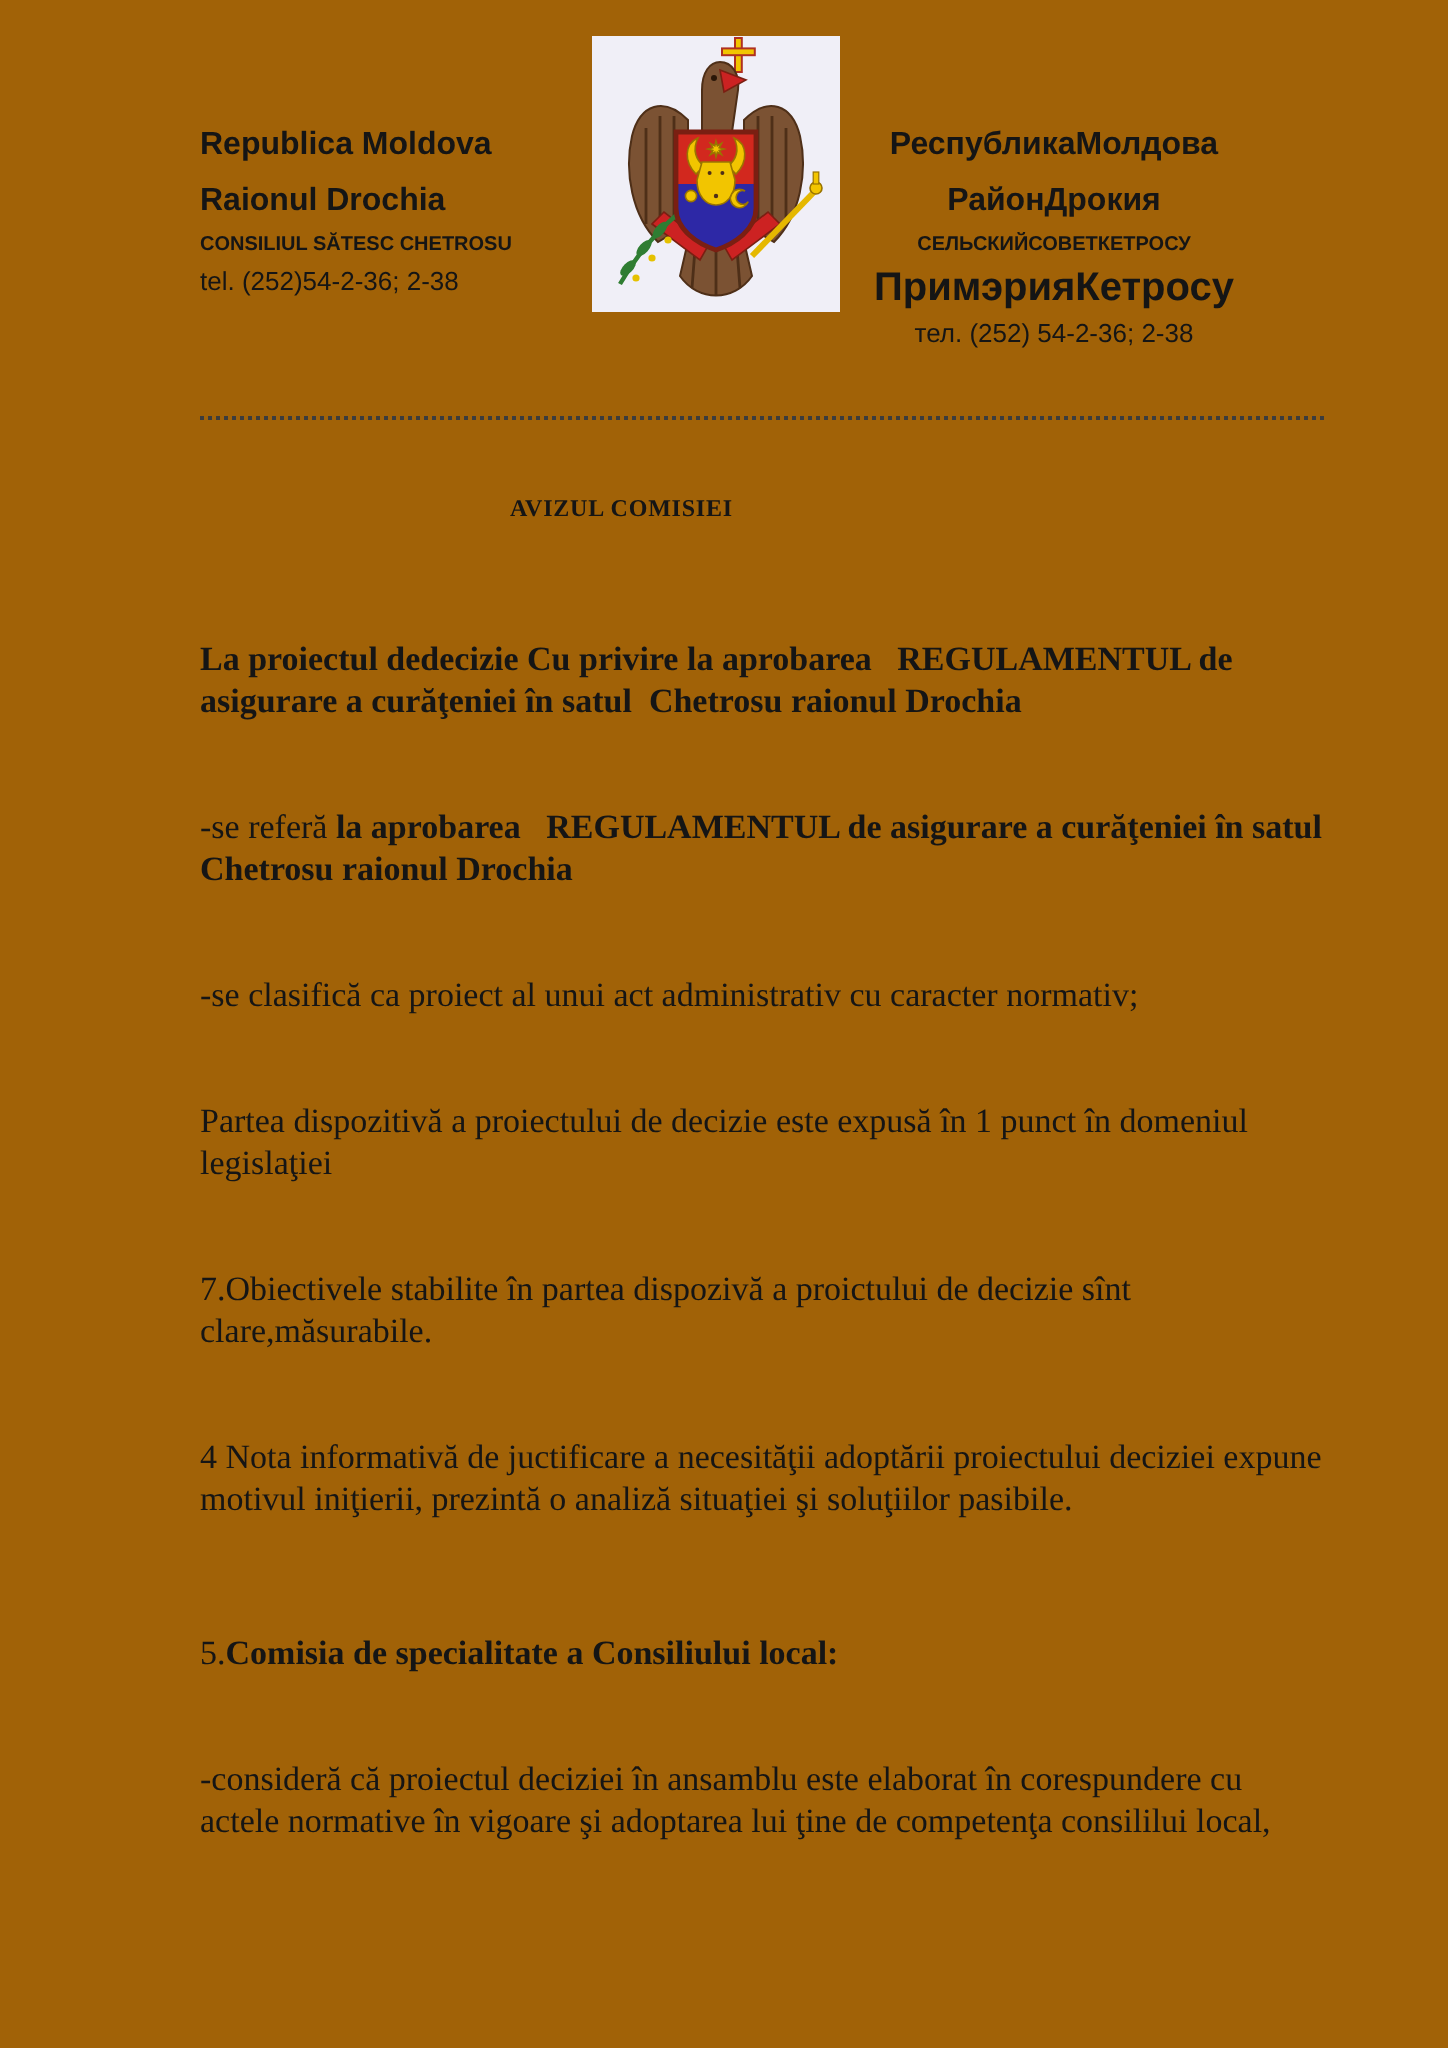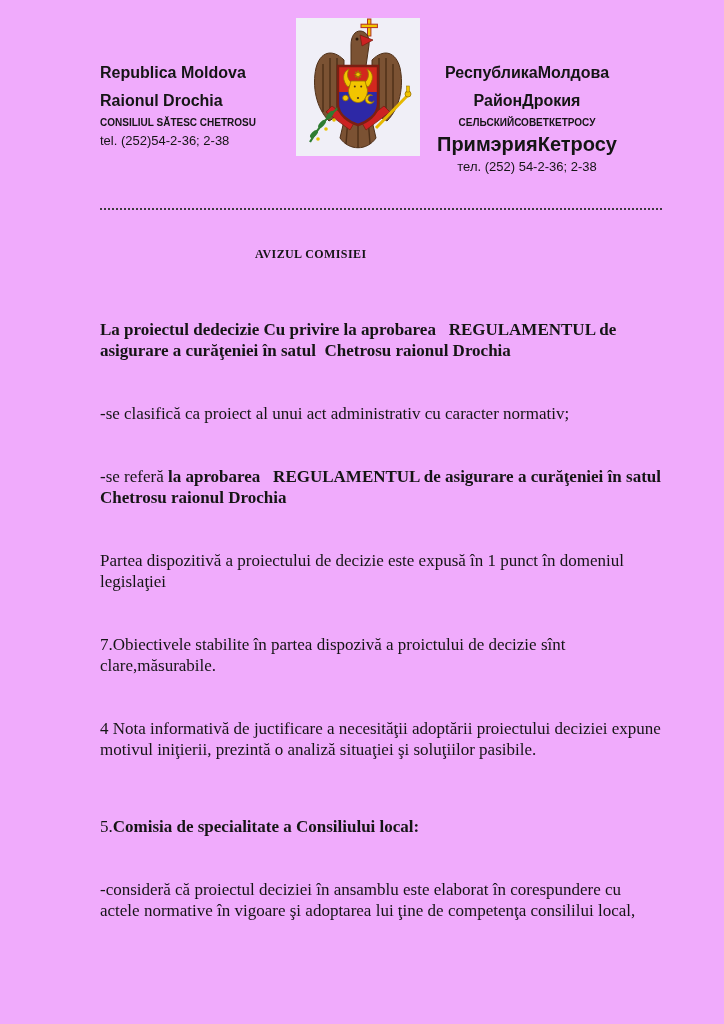--- a/index.html
+++ b/index.html
@@ -4,21 +4,21 @@
 <style>
   * { box-sizing: border-box; }
   html, body { margin: 0; padding: 0; }
   body {
     width: 724px; height: 1024px;
     background: #ffffff;
     font-family: "Liberation Serif", serif;
     color: #151515;
     overflow: hidden;
   }
-  .page { position: relative; width: 724px; height: 1024px; background: #f0abfc; }
+  .page { position: relative; width: 724px; height: 1024px; background: #a16207; }
 
   
   .letterhead { display: flex; align-items: flex-start; padding: 18px 62px 0 100px; }
   .hdr-col { font-family: "Liberation Sans", sans-serif; font-weight: 700; }
   .hdr-left  { width: 196px; padding-top: 46px; text-align: left; }
   .hdr-right { flex: 1; padding-top: 46px; padding-right: 28px; text-align: center; }
   .hdr-l1 { font-size: 16px;   margin-bottom: 10px; }
   .hdr-l2 { font-size: 16px;   margin-bottom: 7px; }
   .hdr-l3 { font-size: 10px; margin-bottom: 5px; }
   .hdr-l4 { font-size: 20px;   margin-bottom: 3px; }
@@ -141,22 +141,22 @@
       <div class="hdr-l5">тел. (252) 54-2-36; 2-38</div>
     </div>
   </div>
 
   <div class="dotted-sep"></div>
 
   <div class="doc-title">AVIZUL COMISIEI</div>
 
   <div class="body-text">
     <p><span style="font-weight: 700;">La proiectul dedecizie Cu privire la aprobarea   REGULAMENTUL de asigurare a curăţeniei în satul  Chetrosu raionul Drochia</span></p>
+    <p><span>-se referă </span><span style="font-weight: 700;">la aprobarea   REGULAMENTUL de asigurare a curăţeniei în satul Chetrosu raionul Drochia</span></p>
     <p><span>-se clasifică ca proiect al unui act administrativ cu caracter normativ;</span></p>
-    <p><span>-se referă </span><span style="font-weight: 700;">la aprobarea   REGULAMENTUL de asigurare a curăţeniei în satul Chetrosu raionul Drochia</span></p>
     <p><span>Partea dispozitivă a proiectului de decizie este expusă în 1 punct în domeniul legislaţiei</span></p>
     <p><span>7.Obiectivele stabilite în partea dispozivă a proictului de decizie sînt clare,măsurabile.</span></p>
     <p><span>4 Nota informativă de juctificare a necesităţii adoptării proiectului deciziei expune motivul iniţierii, prezintă o analiză situaţiei şi soluţiilor pasibile.</span></p>
     <p class="sec-gap"><span>5.</span><span style="font-weight: 700;">Comisia de specialitate a Consiliului local:</span></p>
     <p><span>-consideră că proiectul deciziei în ansamblu este elaborat în corespundere cu actele normative în vigoare şi adoptarea lui ţine de competenţa consililui local,</span></p>
     
   </div>
 
 </div>
 

